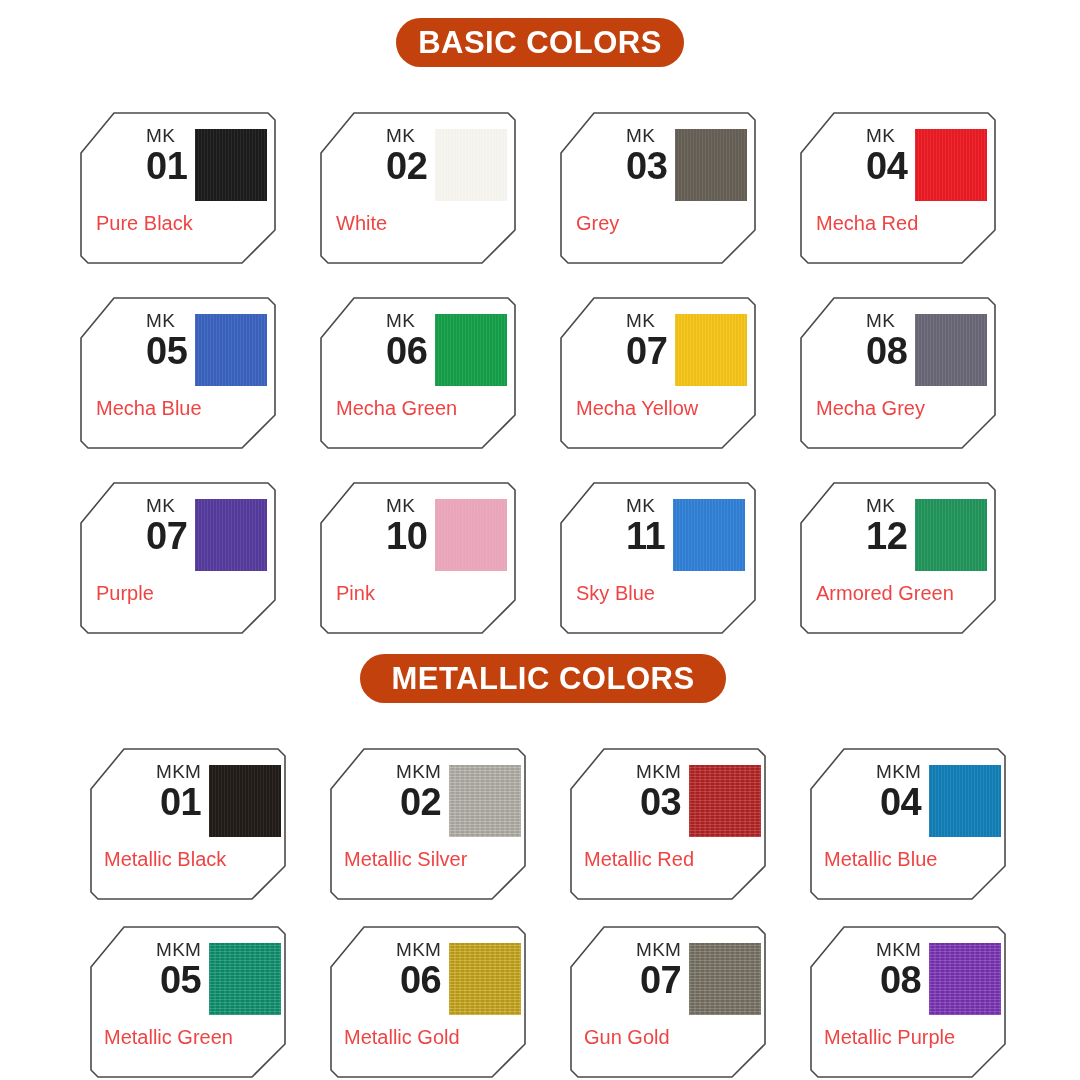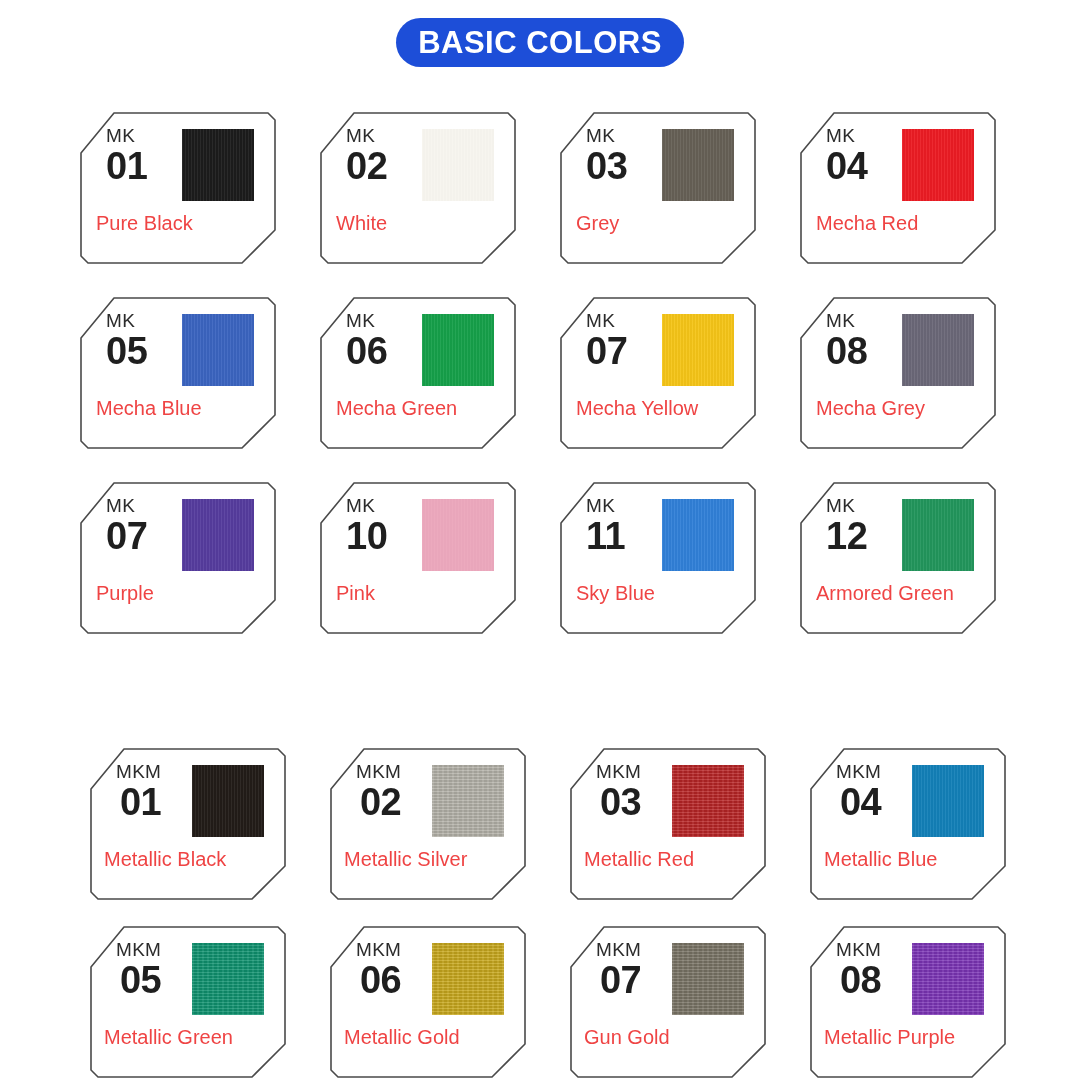--- a/index.html
+++ b/index.html
@@ -12,21 +12,21 @@
     overflow: hidden;
     position: relative;
   }
 
   .sheet {
     position: relative;
     width: 1080px;
     height: 1080px;
   }
   .pill {
-    background: #1d4ed8;
+    background: #c2410c;
     color: #ffffff;
     border-radius: 999px;
     display: inline-flex;
     align-items: center;
     justify-content: center;
     letter-spacing: 0.5px;
     font-weight: 700;
     white-space: nowrap;
   }
   .pill-basic {
@@ -96,20 +96,21 @@
     align-items: flex-start;
     gap: 8px;
     height: 86px;
   }
 
   .code-block {
     display: flex;
     flex-direction: column;
     justify-content: flex-start;
     flex: 0 0 auto;
+    margin-left: 40px;
   }
   .code-prefix {
     font-size: 19px;
     color: #2b2b2b;
     line-height: 1.05;
     letter-spacing: 0.3px;
     font-weight: 400;
   }
   .code-number {
     font-size: 38px;
@@ -366,20 +367,21 @@
             </div>
             <div class="swatch" style="background:#22965c">
               <span class="tex"></span>
             </div>
           </div>
           <div class="card-label">Armored Green</div>
         </div>
       </div>
     </div>
 
+  <div class="pill pill-metallic">METALLIC COLORS</div>
 
   <div class="grid grid-metallic" id="grid-metallic">
       <div class="card">
         <svg class="card-shape" viewBox="0 0 196 152" preserveAspectRatio="none">
           <polygon points="34,1 188,1 195,8 195,118 162,151 8,151 1,144 1,41" stroke-linejoin="round"></polygon>
         </svg>
         <div class="card-inner">
           <div class="card-top">
             <div class="code-block">
               <span class="code-prefix">MKM</span>

